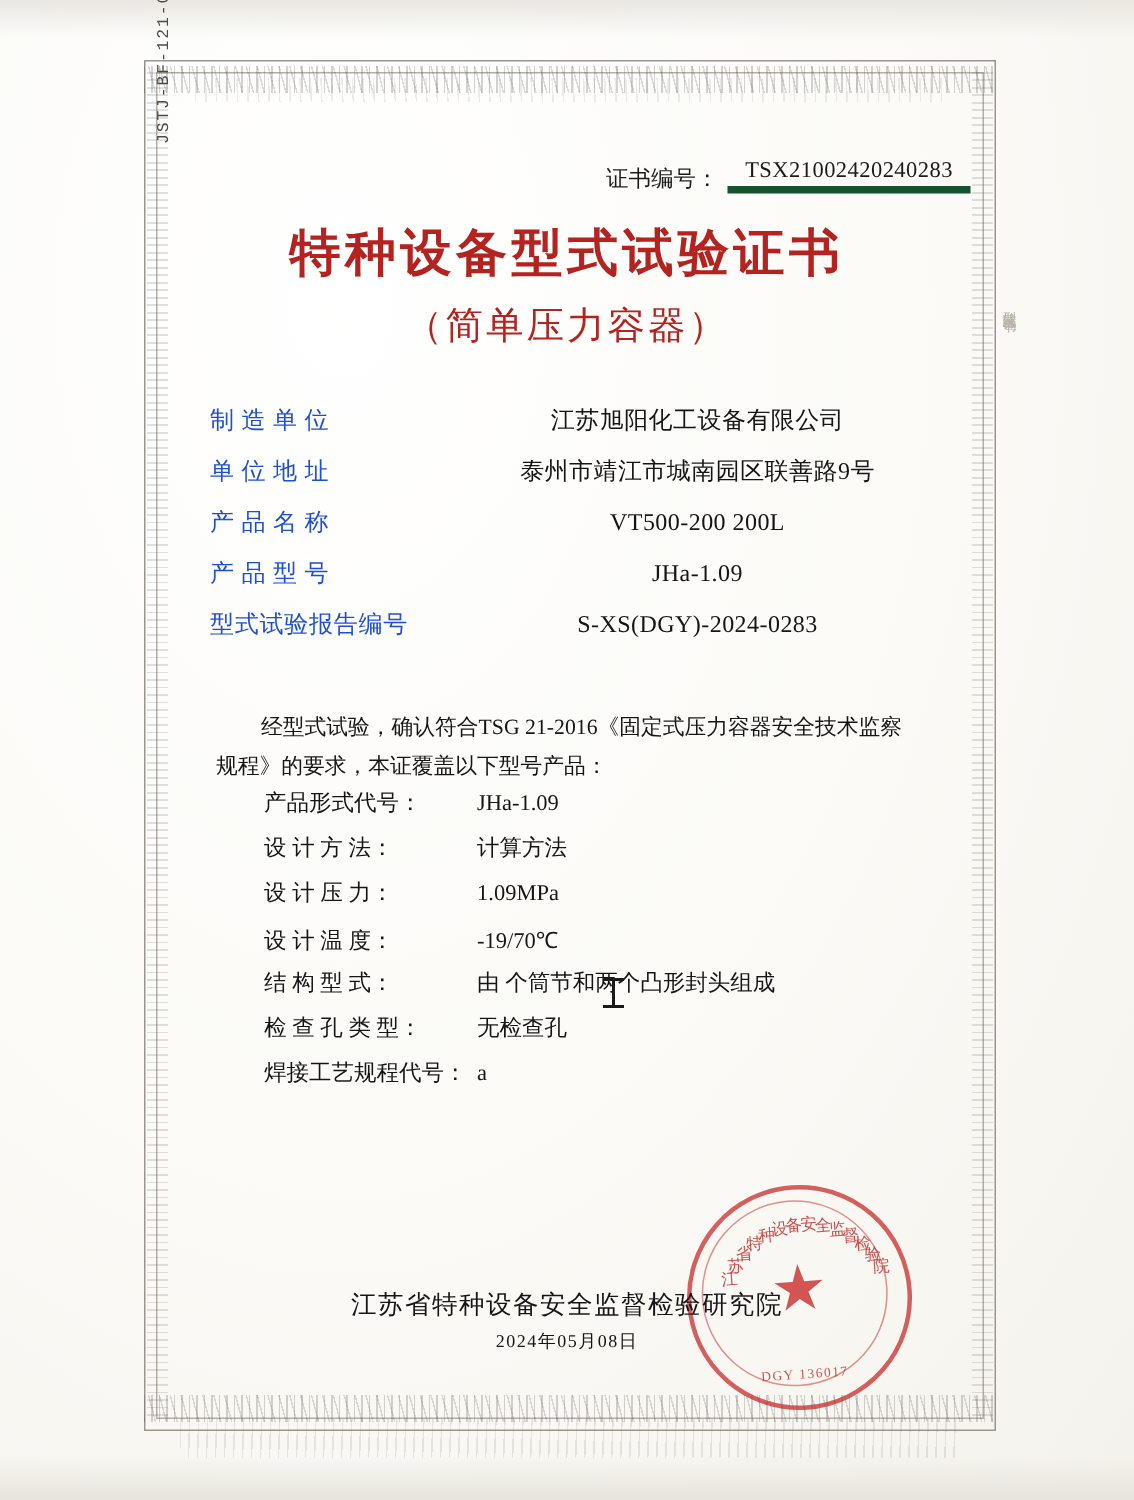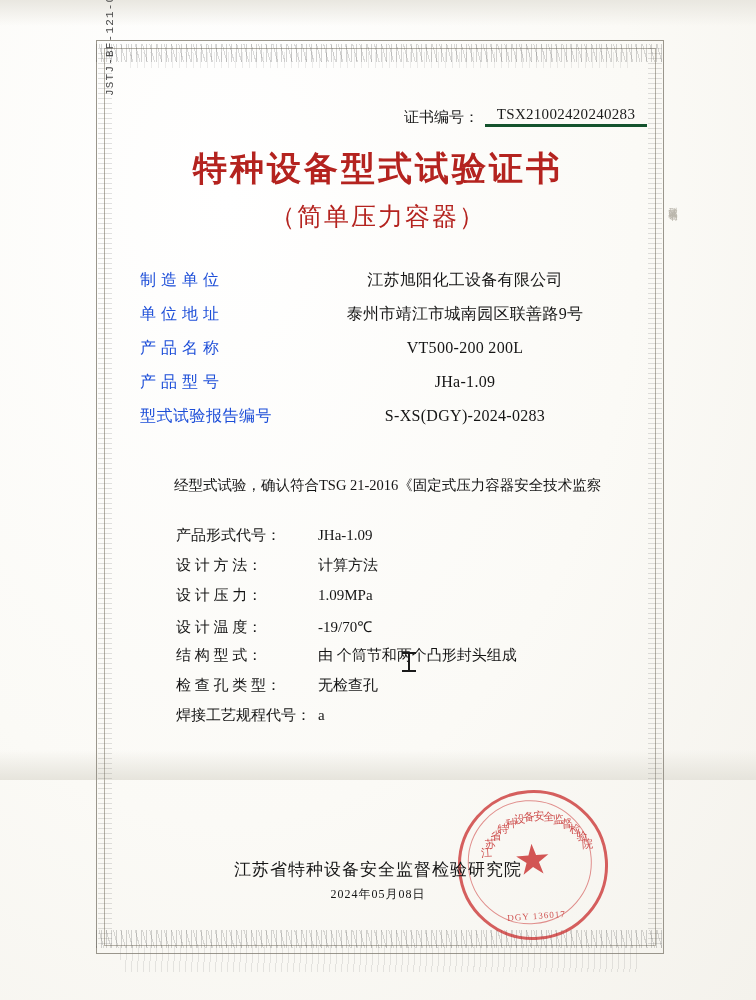--- a/index.html
+++ b/index.html
@@ -10,21 +10,21 @@
   body {
     width: 756px;
     height: 1000px;
     overflow: hidden;
     font-family: "Liberation Serif", serif;
     color: #1a1a1a;
   }
   #page {
     position: relative;
     width: 756px;
-    height: 780px;
+    height: 1000px;
     background: #fcfbf8;
   }
 
   
   .paper {
     position: absolute;
     left: 0; top: 0;
     width: 756px;
     height: 1000px;
     background:
@@ -125,21 +125,21 @@
     gap: 6px;
   }
   .certno-label {
     font-size: 15px;
     color: #1a1a1a;
     white-space: nowrap;
   }
   .certno-value {
     font-size: 15px;
     color: #1a1a1a;
-    border-bottom: 3px solid #14532d;
+    border-bottom: 5px solid #14532d;
     padding: 0 6px 1px 6px;
     min-width: 150px;
     text-align: center;
     letter-spacing: 0.3px;
   }
 
   
   .title-main {
     position: absolute;
     left: 0; right: 0;
@@ -399,20 +399,21 @@
       <span class="field-value">JHa-1.09</span>
     </div>
     <div class="field-row">
       <span class="field-label">型式试验报告编号</span>
       <span class="field-value">S-XS(DGY)-2024-0283</span>
     </div>
   </div>
 
   <div class="para">
     <span class="indent"></span><span>经型式试验，确认符合TSG 21-2016《固定式压力容器安全技术监察</span><br>
+    <span>规程》的要求，本证覆盖以下型号产品：</span>
   </div>
 
   <div class="specs">
     <div class="spec-row">
       <span class="spec-label">产品形式代号：</span>
       <span class="spec-value">JHa-1.09</span>
     </div>
     <div class="spec-row">
       <span class="spec-label">设 计 方 法：</span>
       <span class="spec-value">计算方法</span>

